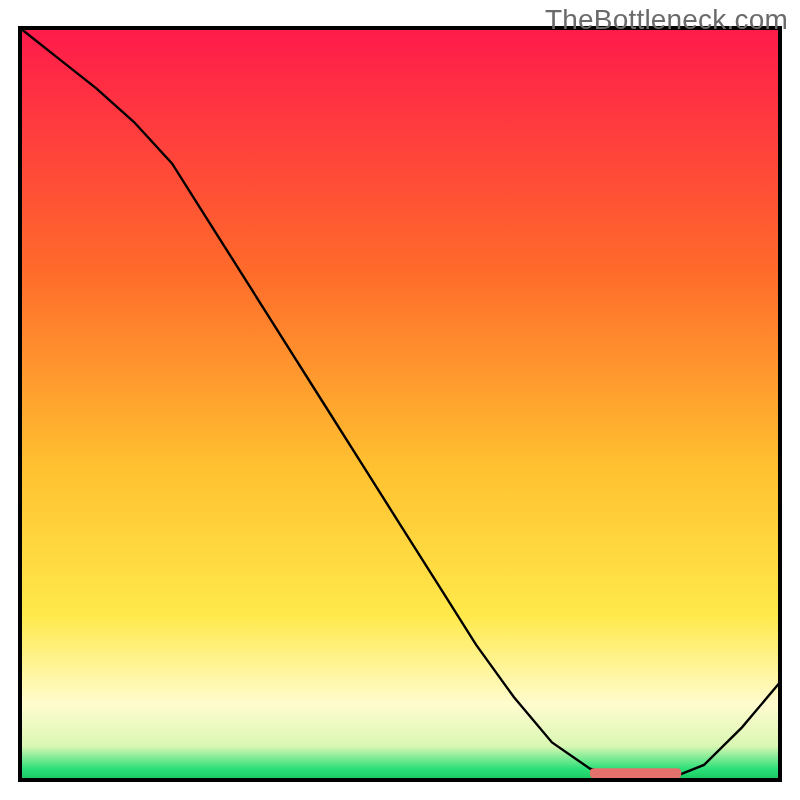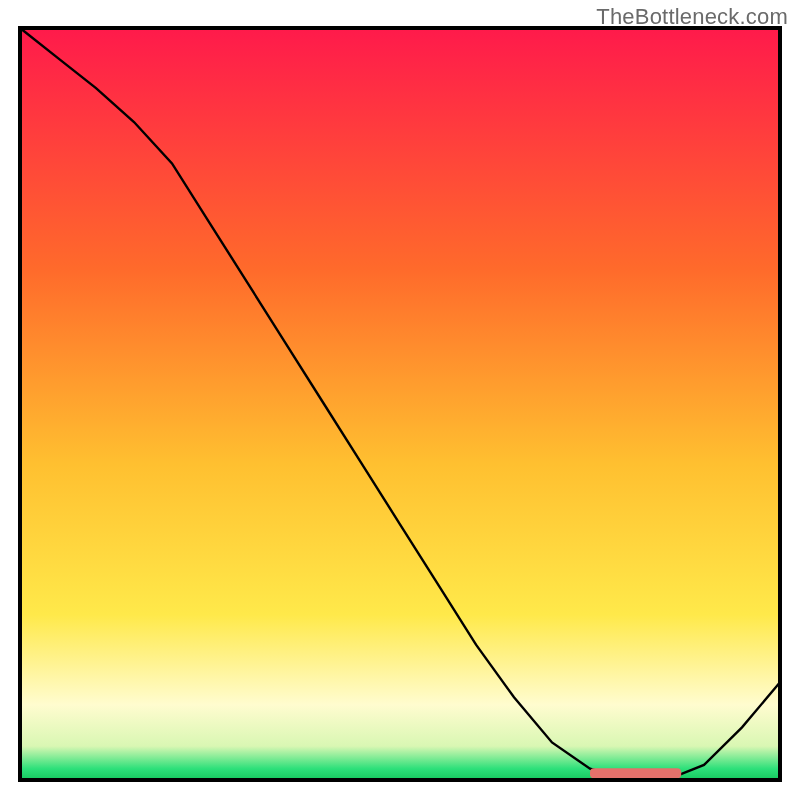--- a/index.html
+++ b/index.html
@@ -13,21 +13,21 @@
   .wrap {
     position: relative;
     width: 800px;
     height: 800px;
   }
   .watermark {
     position: absolute;
     top: 4px;
     right: 12px;
     color: #6a6a6a;
-    font-size: 22px;
+    font-size: 28px;
     font-weight: 500;
     letter-spacing: 0.2px;
     z-index: 5;
   }
   .plot-outer {
     position: absolute;
     left: 18px;
     top: 26px;
     width: 764px;
     height: 756px;

